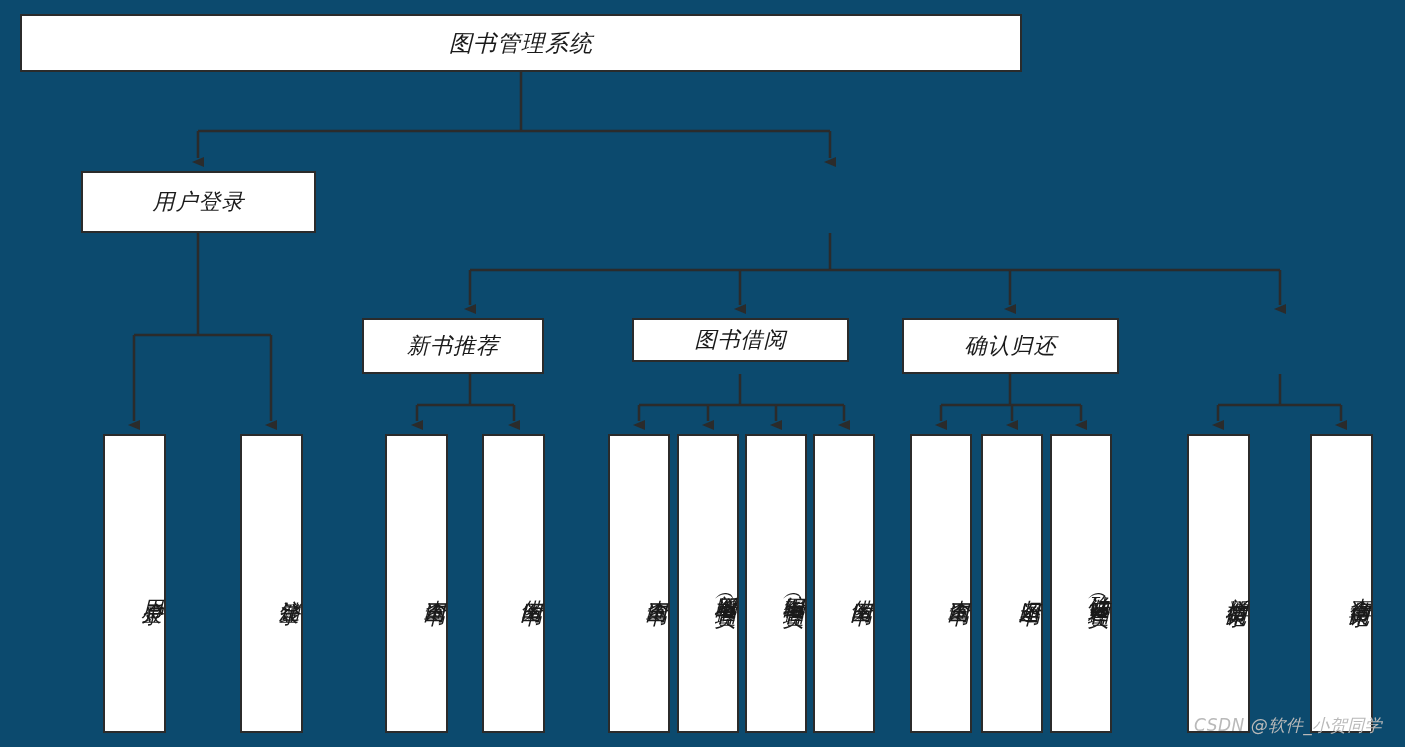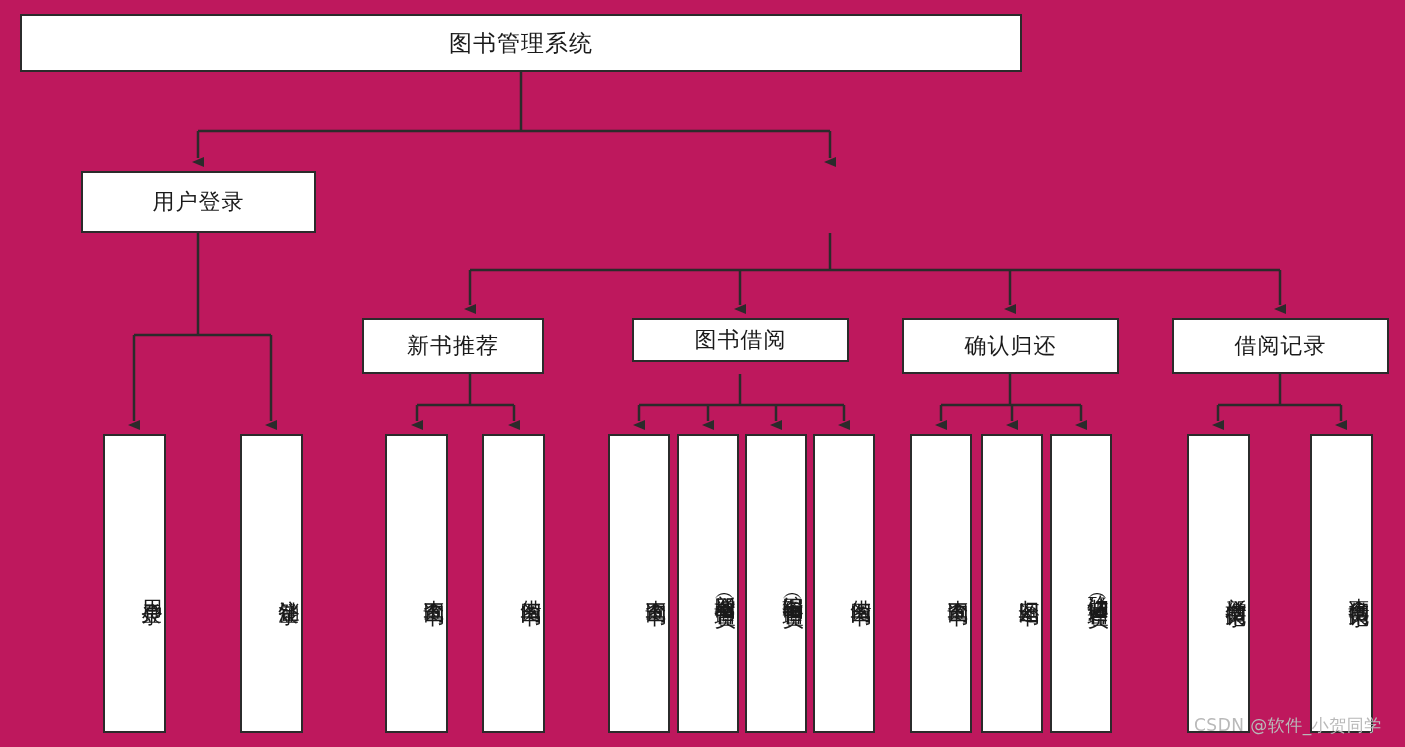--- a/index.html
+++ b/index.html
@@ -61,21 +61,21 @@
     position: absolute;
     font-size: 17px;
     color: #b9b9b9;
     white-space: nowrap;
     letter-spacing: 0.5px;
   }
 </style>
 </head>
 <body>
 
-<div id="canvas" style="background: #be185d;">
+<div id="canvas" style="background: #0c4a6e; font-style: italic;">
 
   <svg class="wires" viewBox="0 0 1405 747" xmlns="http://www.w3.org/2000/svg">
     <defs>
       <marker id="arrow" markerWidth="10" markerHeight="12" refX="1" refY="6" orient="auto" markerUnits="userSpaceOnUse">
         <path d="M0,0 L10,0 L5,12 Z" fill="#2b2b2b"></path>
       </marker>
     </defs>
     <g stroke="#2b2b2b" stroke-width="2.5" fill="none">
 
       <path d="M521,72 L521,131"></path>
@@ -120,21 +120,20 @@
     </g>
   </svg>
 
   <div class="node horiz" id="title-node" style="left: 20px; top: 14px; width: 1002px; height: 58px; border-color: rgb(43, 43, 43); background: rgb(255, 255, 255); color: rgb(26, 26, 26);">图书管理系统</div>
 
   <div class="node horiz" style="left: 81px; top: 171px; width: 235px; height: 62px; border-color: rgb(43, 43, 43); background: rgb(255, 255, 255); color: rgb(26, 26, 26);">用户登录</div>
 
   <div class="node horiz" style="left: 362px; top: 318px; width: 182px; height: 56px; border-color: rgb(43, 43, 43); background: rgb(255, 255, 255); color: rgb(26, 26, 26);">新书推荐</div>
   <div class="node horiz" style="left: 632px; top: 318px; width: 217px; height: 44px; border-color: rgb(43, 43, 43); background: rgb(255, 255, 255); color: rgb(26, 26, 26);">图书借阅</div>
   <div class="node horiz" style="left: 902px; top: 318px; width: 217px; height: 56px; border-color: rgb(43, 43, 43); background: rgb(255, 255, 255); color: rgb(26, 26, 26);">确认归还</div>
-  <div class="node horiz" style="left: 1172px; top: 318px; width: 217px; height: 56px; border-color: rgb(43, 43, 43); background: rgb(255, 255, 255); color: rgb(26, 26, 26);">借阅记录</div>
 
   <div class="node vert" style="left: 103px; top: 434px; width: 63px; height: 299px; border-color: rgb(43, 43, 43); background: rgb(255, 255, 255); color: rgb(26, 26, 26);">
       <span class="vlabel">用户登录</span>
     </div>
   <div class="node vert" style="left: 240px; top: 434px; width: 63px; height: 299px; border-color: rgb(43, 43, 43); background: rgb(255, 255, 255); color: rgb(26, 26, 26);">
       <span class="vlabel">注销登录</span>
     </div>
   <div class="node vert" style="left: 385px; top: 434px; width: 63px; height: 299px; border-color: rgb(43, 43, 43); background: rgb(255, 255, 255); color: rgb(26, 26, 26);">
       <span class="vlabel">查询图书</span>
     </div>

